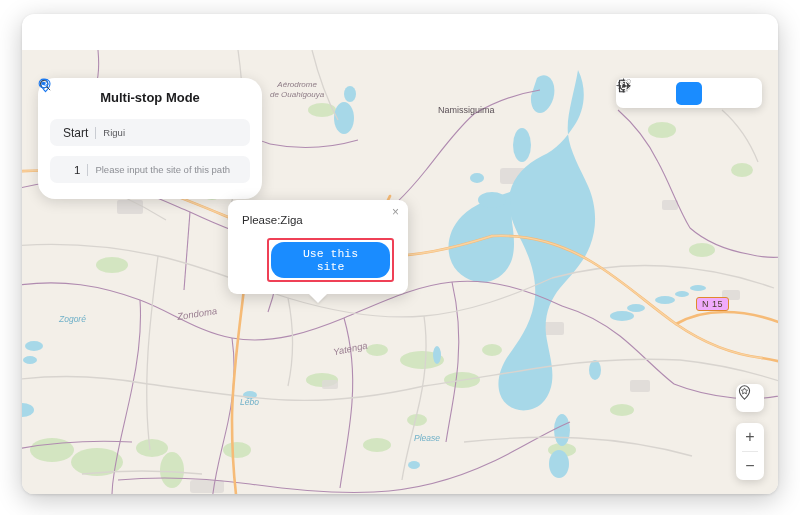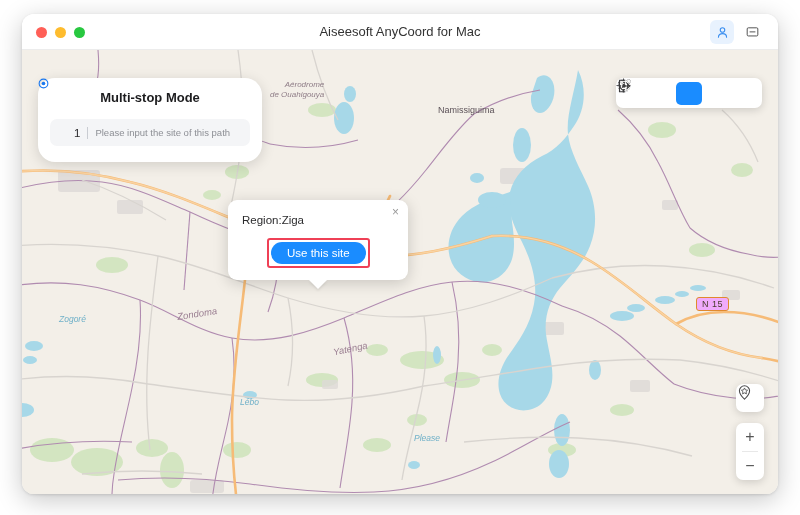--- a/index.html
+++ b/index.html
@@ -63,21 +63,21 @@
   .maplabel {
     position: absolute;
     font-family: "Liberation Sans", sans-serif;
     color: #7a6b72;
     white-space: nowrap;
     pointer-events: none;
   }
   .maplabel.place { color: #5c5258; font-size: 9px; }
   .maplabel.region { color: #9b7f92; font-size: 9.5px; font-style: italic; }
   .maplabel.water { color: #6fb0c8; font-size: 8.5px; font-style: italic; }
-  .maplabel.aero { color: #8e7c86; font-size: 8px; font-style: italic; text-align: right; line-height: 10px; }
+  .maplabel.aero { color: #8e7c86; font-size: 8px; font-style: italic; text-align: center; line-height: 10px; }
 
   .shield {
     position: absolute;
     background: #f0abfc;
     border: 1.2px solid #e08a2e;
     border-radius: 3px;
     font-size: 9px;
     color: #4a3c2c;
     padding: 1px 5px;
     letter-spacing: 0.5px;
@@ -157,21 +157,21 @@
   .popup-btnwrap {
     border: 2px solid #ef4056; border-radius: 3px;
     display: inline-block; padding: 2px;
     margin-left: 25px;
   }
   .use-btn {
     background: #1a8cff; color: #ffffff;
     border: none; border-radius: 13px;
     font-size: 11.5px;
     padding: 5px 16px;
-    font-family: Liberation Sans, sans-serif;
+    font-family: Liberation Mono, monospace;
     text-align: center;
   }
 
   
   .fav-btn {
     position: absolute; right: 14px; bottom: 82px;
     width: 28px; height: 28px;
     background: #ffffff; border-radius: 7px;
     box-shadow: 0 2px 8px rgba(0,0,0,0.16);
     display: flex; align-items: center; justify-content: center;
@@ -190,42 +190,20 @@
   }
   .zoomctl .divider { height: 1px; background: #e8e8e8; margin: 0 6px; }
 </style>
 </head>
 <body>
 
 <div id="app">
 
   <div class="window">
 
-    <div class="titlebar">
-      <div class="lights">
-        <div class="light red"></div>
-        <div class="light yellow"></div>
-        <div class="light green"></div>
-      </div>
-      <div class="win-title">Aiseesoft AnyCoord for Mac</div>
-      <div class="tb-right">
-        <div class="tb-btn active">
-          <svg width="15" height="15" viewBox="0 0 24 24">
-            <circle cx="12" cy="8" r="3.6" fill="none" stroke="#3b8ff0" stroke-width="1.8"></circle>
-            <path d="M5.5 19.5c0-3.6 2.9-5.8 6.5-5.8s6.5 2.2 6.5 5.8" fill="none" stroke="#3b8ff0" stroke-width="1.8" stroke-linecap="round"></path>
-          </svg>
-        </div>
-        <div class="tb-btn">
-          <svg width="15" height="15" viewBox="0 0 24 24">
-            <rect x="3.5" y="4.5" width="17" height="13" rx="1.8" fill="none" stroke="#555" stroke-width="1.6"></rect>
-            <line x1="8" y1="11" x2="16" y2="11" stroke="#555" stroke-width="1.6" stroke-linecap="round"></line>
-          </svg>
-        </div>
-      </div>
-    </div>
 
     <div class="map">
 
       <svg width="756" height="444" viewBox="0 0 756 444">
         <defs></defs>
         <rect x="0" y="0" width="756" height="444" fill="#f3efe8"></rect>
 
         <g fill="#c9e2b4" opacity="0.75">
           <ellipse cx="60" cy="60" rx="26" ry="14"></ellipse>
           <ellipse cx="120" cy="38" rx="18" ry="9"></ellipse>
@@ -375,20 +353,35 @@
       <div class="maplabel region" style="left:155px; top:258px; transform:rotate(-9deg);">Zondoma</div>
       <div class="maplabel water" style="left:218px; top:311px;margin-top:36px;">Lébo</div>
       <div class="maplabel region" style="left:311px; top:293px; transform:rotate(-12deg);">Yatenga</div>
       <div class="maplabel water" style="left:392px; top:383px;">Please</div>
 
       <div class="shield" style="left:674px; top:247px;">N 15</div>
 
       <div class="panel">
         <div class="panel-title">Multi-stop Mode</div>
 
+        <div class="field">
+          <svg width="15" height="15" viewBox="0 0 24 24">
+            <path d="M12 2.2c-4 0-7.2 3.1-7.2 7 0 5.2 7.2 12.6 7.2 12.6s7.2-7.4 7.2-12.6c0-3.9-3.2-7-7.2-7z" fill="none" stroke="#1a78f0" stroke-width="1.7"></path>
+            <text x="12" y="12.6" font-size="8" fill="#1a78f0" text-anchor="middle" font-family="Liberation Sans">S</text>
+          </svg>
+          <span class="field-label">Start</span>
+          <span class="sep"></span>
+          <span class="field-value">Rigui</span>
+          <span class="search-ic">
+            <svg width="14" height="14" viewBox="0 0 24 24">
+              <circle cx="10.5" cy="10.5" r="6.6" fill="none" stroke="#3c3c3e" stroke-width="1.6"></circle>
+              <line x1="15.4" y1="15.4" x2="20.4" y2="20.4" stroke="#3c3c3e" stroke-width="1.6" stroke-linecap="round"></line>
+            </svg>
+          </span>
+        </div>
 
         <div class="field row2">
           <svg width="11" height="11" viewBox="0 0 24 24">
             <circle cx="12" cy="12" r="9.5" fill="none" stroke="#1a78f0" stroke-width="2.4"></circle>
             <circle cx="12" cy="12" r="4" fill="#1a78f0"></circle>
           </svg>
           <span class="field-num">1</span>
           <span class="sep"></span>
           <span class="field-placeholder">Please input the site of this path</span>
         </div>
@@ -436,21 +429,21 @@
           <svg width="16" height="16" viewBox="0 0 24 24">
             <path d="M13 3.5H5.2v17H13" fill="none" stroke="#3a3a3c" stroke-width="1.6" stroke-linecap="round" stroke-linejoin="round"></path>
             <line x1="10" y1="12" x2="20" y2="12" stroke="#3a3a3c" stroke-width="1.6" stroke-linecap="round"></line>
             <path d="M16.5 8.2 L20.3 12 L16.5 15.8" fill="none" stroke="#3a3a3c" stroke-width="1.6" stroke-linecap="round" stroke-linejoin="round"></path>
           </svg>
         </div>
       </div>
 
       <div class="popup">
         <span class="popup-close">×</span>
-        <div class="popup-line">Region:Ziga</div>
+        <div class="popup-line">Please:Ziga</div>
         <div class="popup-btnwrap">
           <button class="use-btn">Use this site</button>
         </div>
       </div>
 
       <div class="fav-btn">
         <svg width="17" height="17" viewBox="0 0 24 24">
           <path d="M12 2.6c-4 0-7.2 3.1-7.2 6.9 0 5.1 7.2 12 7.2 12s7.2-6.9 7.2-12c0-3.8-3.2-6.9-7.2-6.9z" fill="none" stroke="#4a4a4c" stroke-width="1.5"></path>
           <path d="M12 5.6l1.35 2.74 3.02.44-2.19 2.13.52 3.01L12 12.5l-2.7 1.42.52-3.01L7.63 8.78l3.02-.44z" fill="none" stroke="#4a4a4c" stroke-width="1.2" stroke-linejoin="round"></path>
         </svg>

